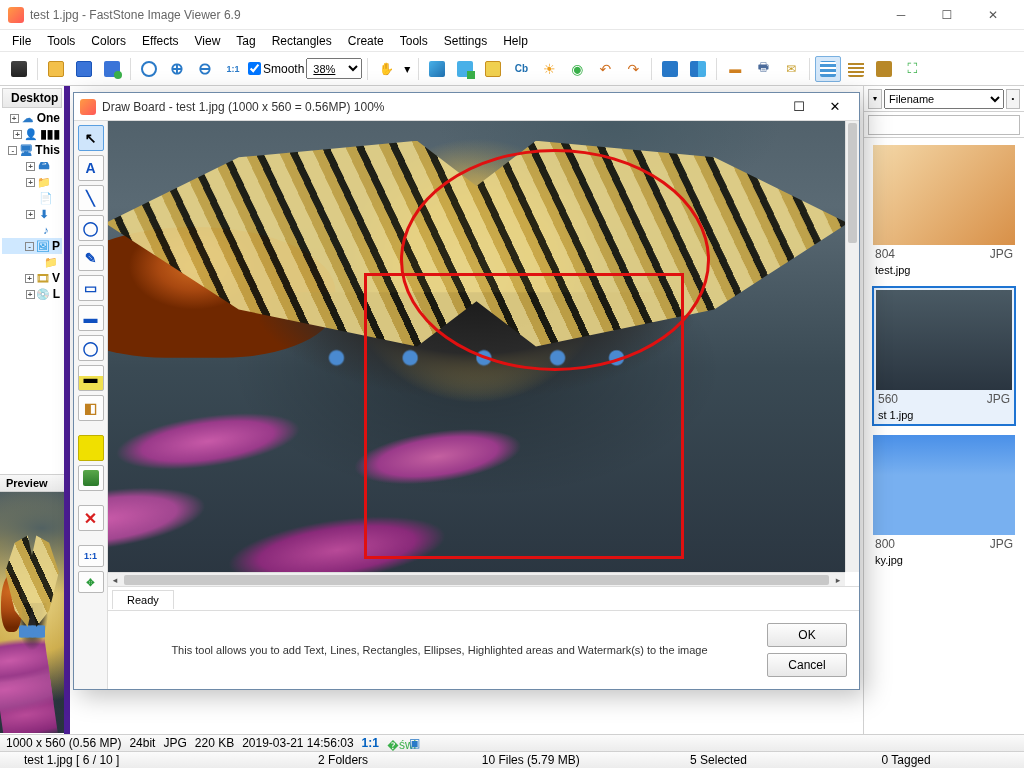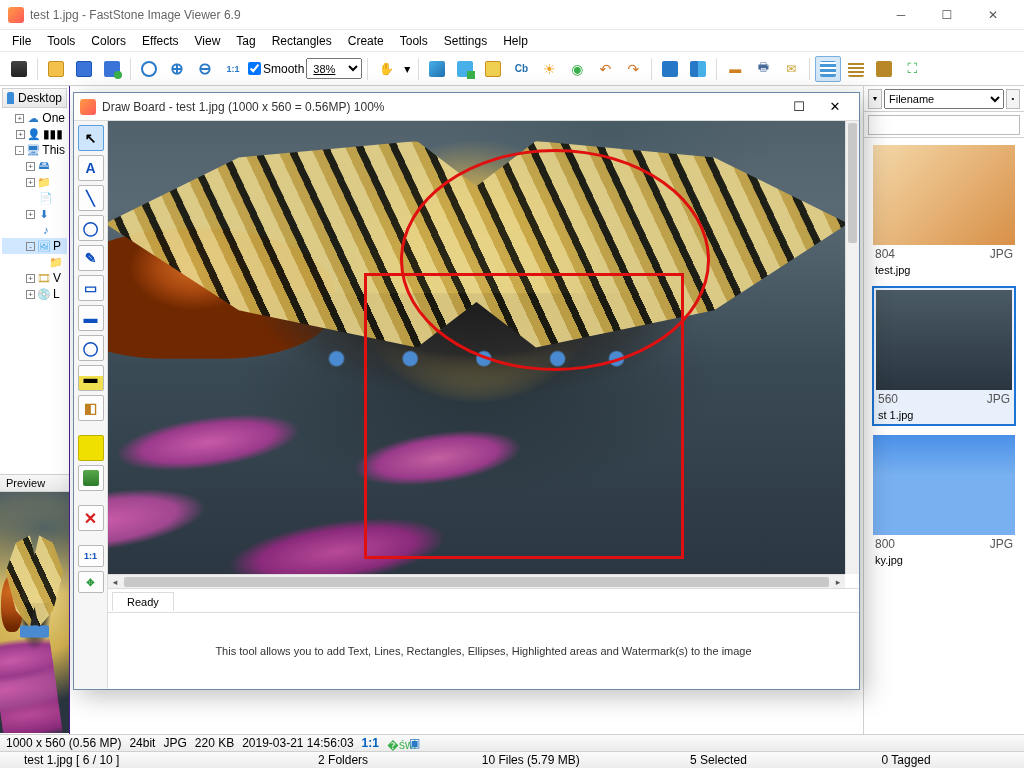--- a/index.html
+++ b/index.html
@@ -19,21 +19,21 @@
 
 .toolbar { height: 34px; background: #fff; border-bottom: 1px solid #d0d0d0; display: flex; align-items: center; padding: 0 6px; gap: 2px; }
 .toolbar .tb-btn { width: 26px; height: 26px; border: 1px solid transparent; display: flex; align-items: center; justify-content: center; border-radius: 2px; }
 .toolbar .tb-btn.active { border-color: #79b0e0; background: #d5e8fa; }
 .toolbar .tb-sep { width: 1px; height: 22px; background: #ddd; margin: 0 3px; }
 .toolbar .zoom-select { width: 56px; height: 21px; font-size: 11px; padding: 0 2px; text-decoration: underline; }
 .toolbar .smooth-check { display: flex; align-items: center; font-size: 12px; gap: 2px; }
 
 
 .main-area { display: flex; height: calc(100% - 30px - 22px - 34px - 17px - 17px); }
-.left-panel { width: 70px; background: #fff; border-right: 1px solid #4c1d95; display: flex; flex-direction: column; }
+.left-panel { width: 70px; background: #fff; border-right: 6px solid #4c1d95; display: flex; flex-direction: column; font-weight: bold; }
 .tree-panel { flex: 1; overflow: hidden; padding: 2px; }
 .tree-header { background: linear-gradient(#f7f7f7,#e9e9e9); padding: 2px 4px; border: 1px solid #d0d0d0; font-size: 11px; display: flex; align-items: center; gap: 4px; }
 .tree-header .desk-icon { width: 14px; height: 12px; background: #3a8bd8; border-radius: 2px 2px 0 0; }
 .tree-content { font-size: 11px; padding: 2px 0; }
 .tree-row { display: flex; align-items: center; gap: 2px; padding: 1px 2px; white-space: nowrap; }
 .tree-row.sel { background: #cfe8ff; }
 .tree-exp { width: 9px; height: 9px; border: 1px solid #888; font-size: 8px; line-height: 7px; text-align: center; color: #555; flex-shrink: 0; }
 .tree-ind { display: inline-block; }
 .tree-icon { width: 14px; height: 14px; flex-shrink: 0; display: flex; align-items: center; justify-content: center; font-size: 11px; }
 .preview-panel { height: 260px; border-top: 1px solid #d0d0d0; }
@@ -456,16 +456,20 @@
           <div class="ar">◂</div>
             <div class="track"></div>
             <div class="ar">▸</div>
         </div>
       </div>
       <div class="dw-status">
         <div class="tab">Ready</div>
       </div>
       <div class="dw-footer">
         <div class="hint">This tool allows you to add Text, Lines, Rectangles, Ellipses, Highlighted areas and Watermark(s) to the image</div>
+        <div class="btns">
+          <button>OK</button>
+          <button>Cancel</button>
+        </div>
       </div>
     </div>
   </div>
 </div>
 
 </body></html>

